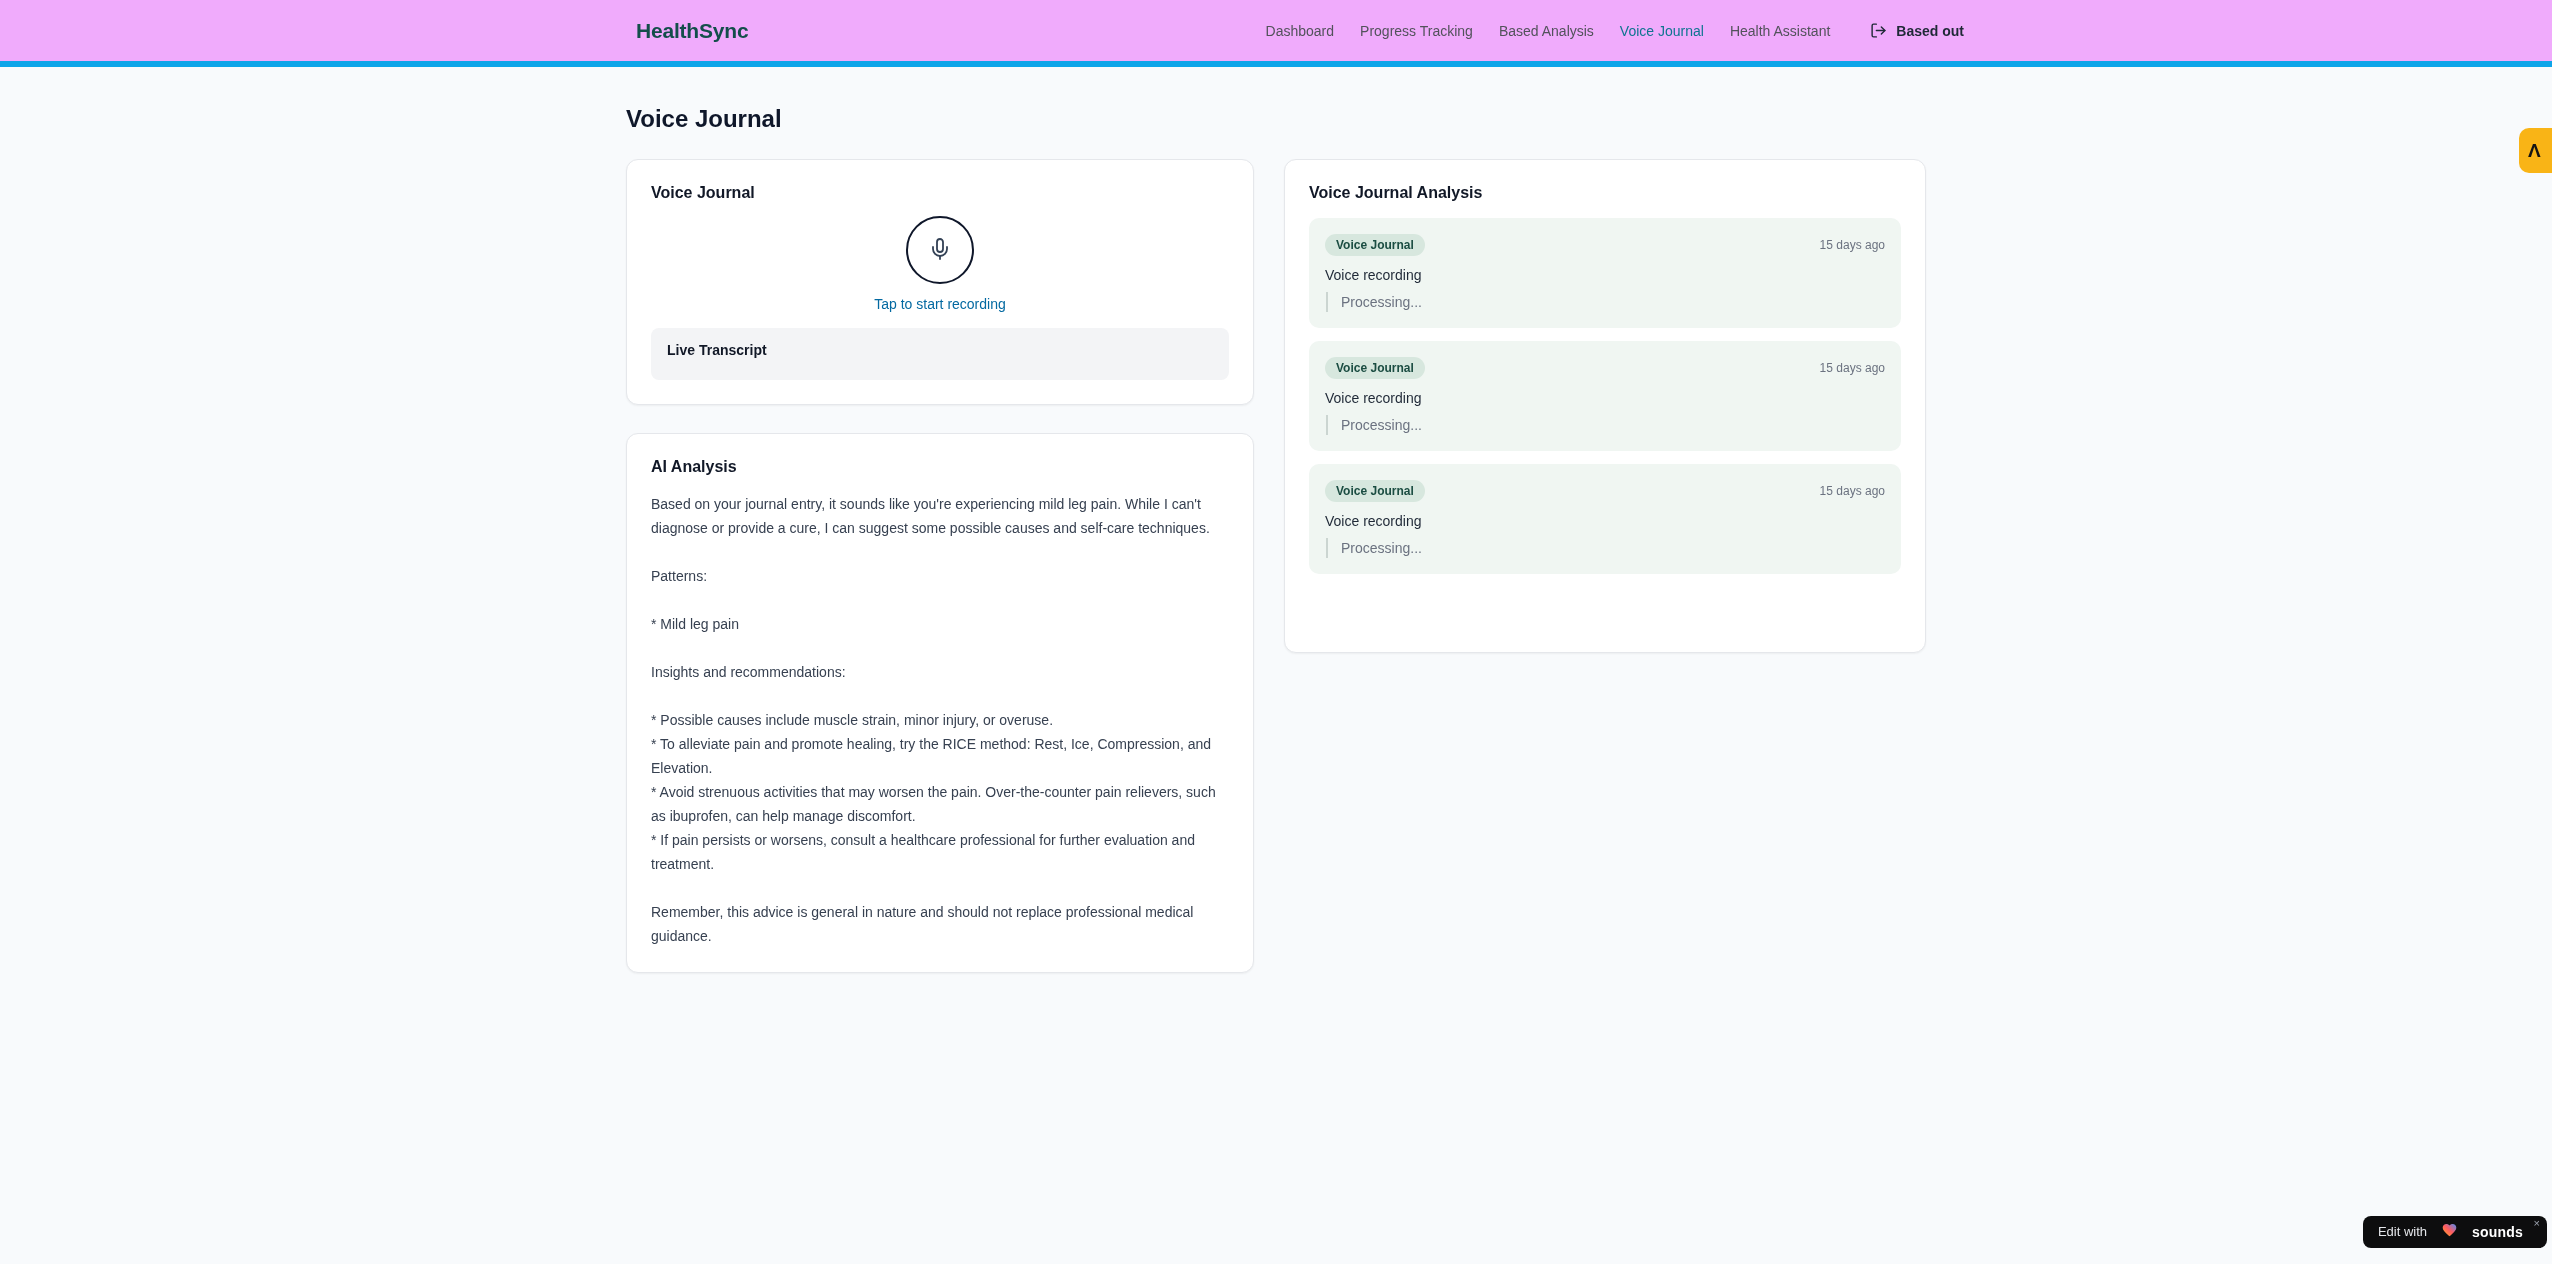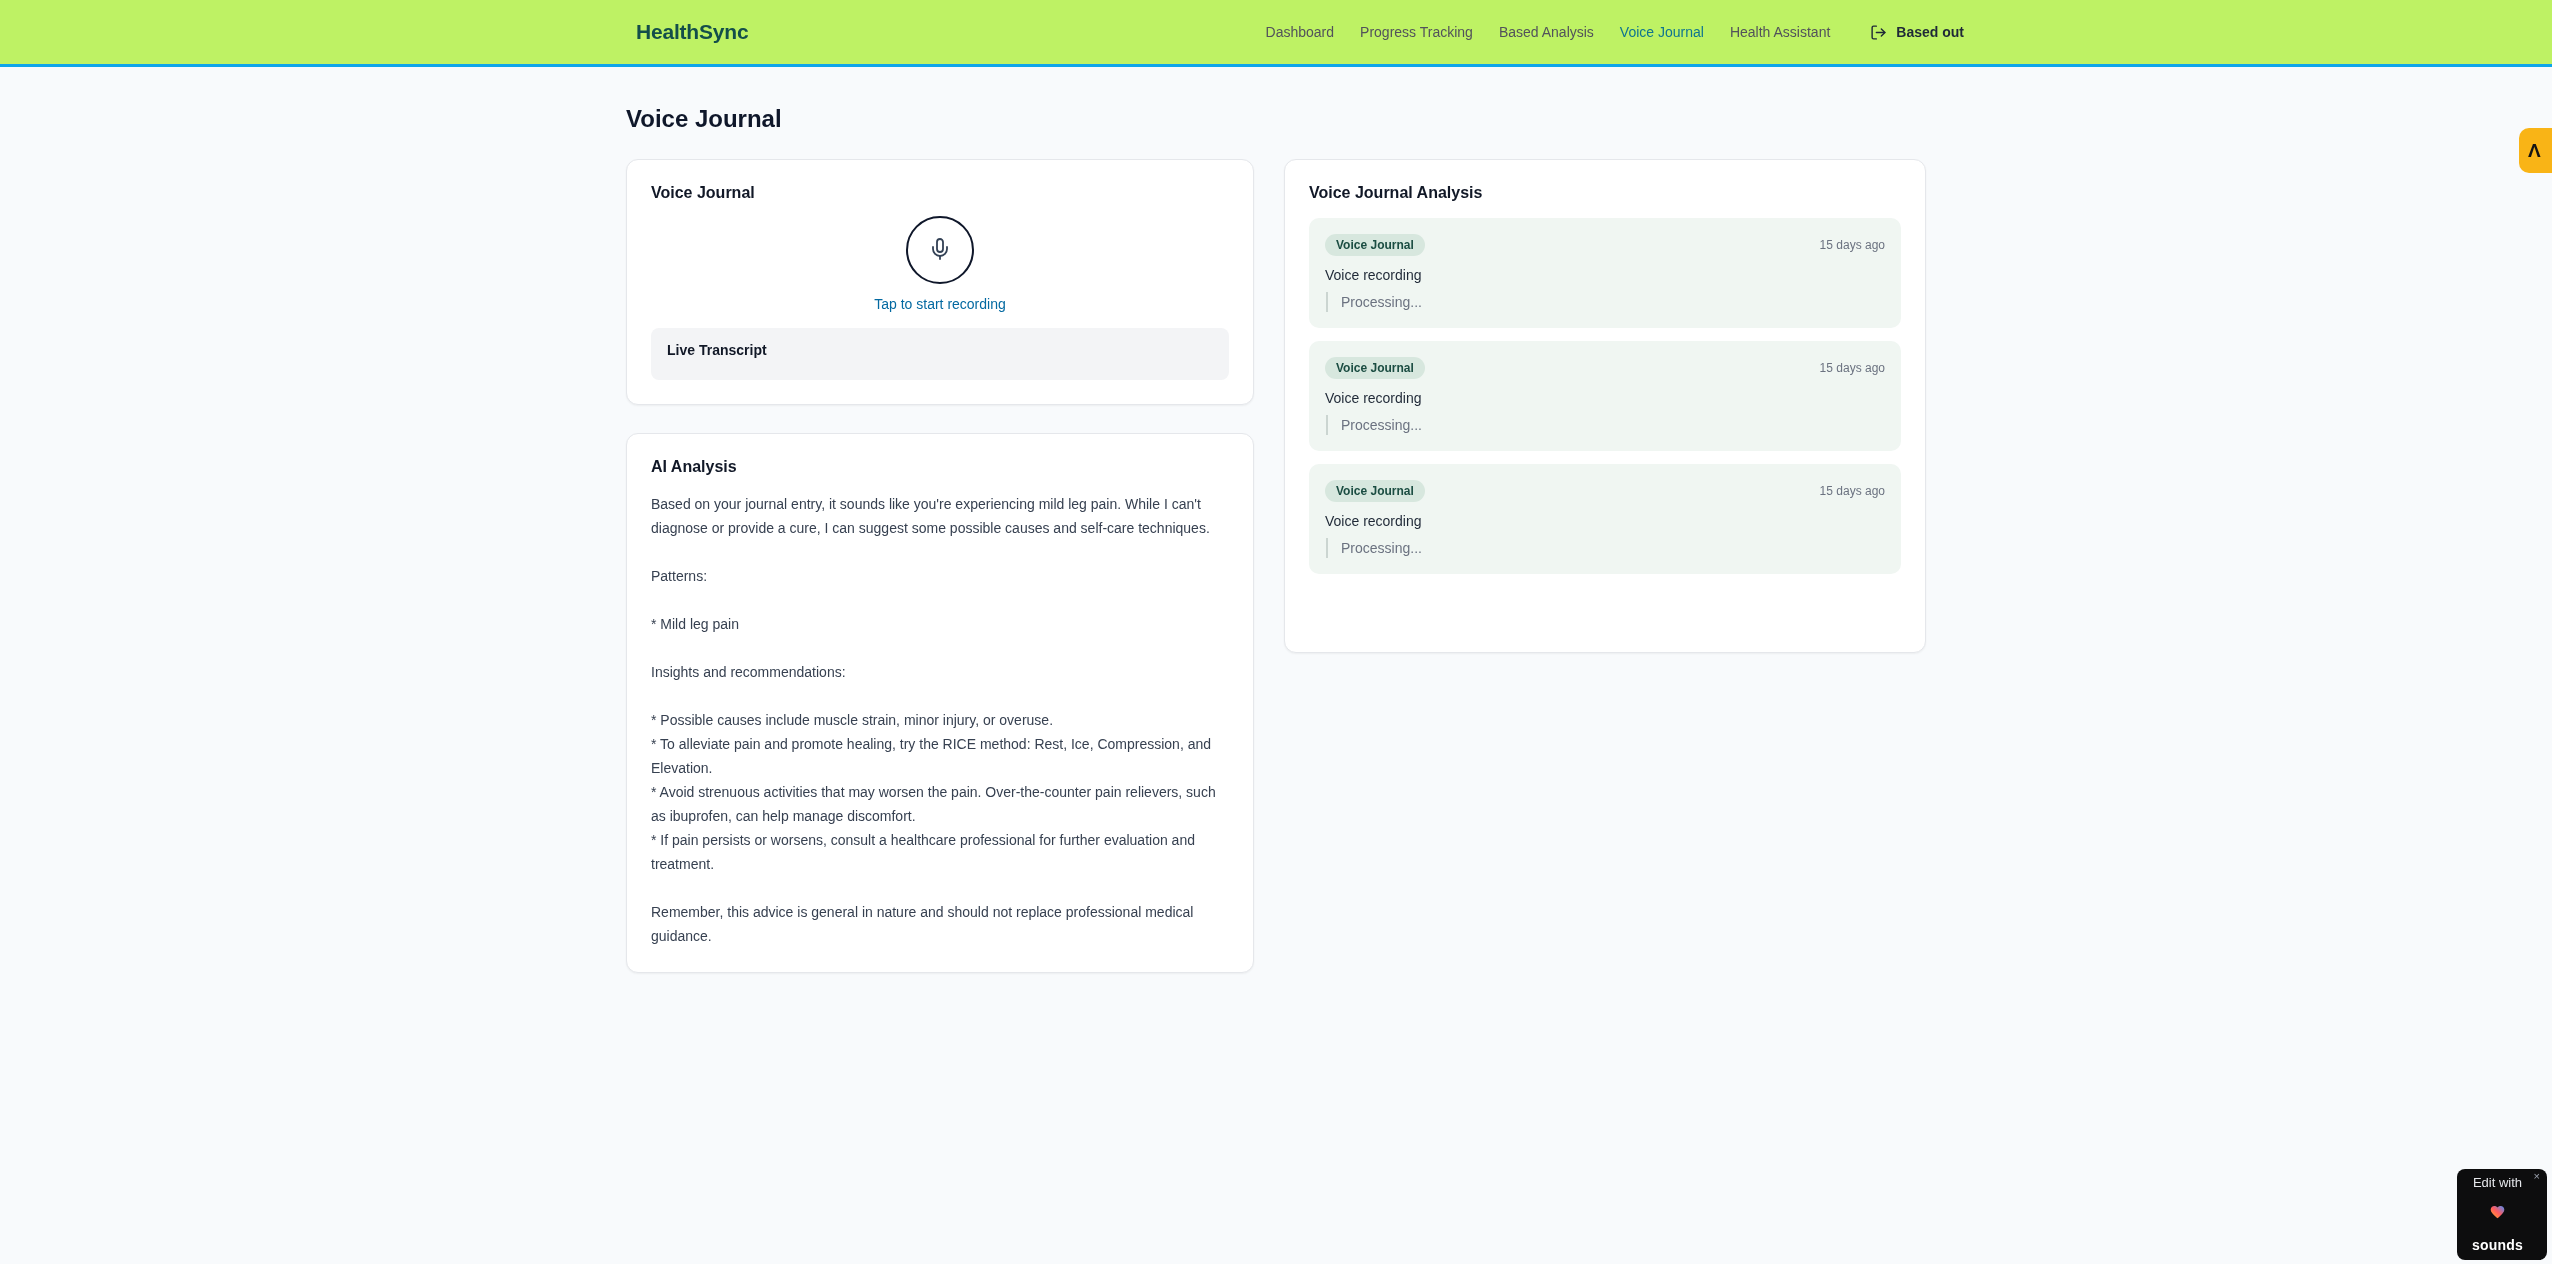--- a/index.html
+++ b/index.html
@@ -8,22 +8,22 @@
     font-family: "Liberation Sans", sans-serif;
     background: #f8fafc;
     color: #0f172a;
     position: relative;
     overflow: hidden;
   }
 
   
   .app-header {
     height: 67px;
-    background: #bef264;
-    border-bottom: 3px solid #0ea5e9;
+    background: #f0abfc;
+    border-bottom: 6px solid #0ea5e9;
     display: flex;
     align-items: center;
     padding-left: 48px;
   }
   .header-inner {
     width: 1328px;
     margin: 0 auto;
     display: flex;
     align-items: center;
     justify-content: space-between;
@@ -209,29 +209,28 @@
     padding-left: 9px;
     cursor: pointer;
     font-family: inherit;
     font-size: 19px;
     font-weight: 700;
     color: #141414;
   }
   .lovable-badge {
     position: absolute;
     right: 5px;
-    bottom: 4px;
+    bottom: 16px;
     background: #0d0d0e;
     border-radius: 8px;
     padding: 6px 24px 7px 15px;
     display: flex;
     align-items: center;
     gap: 14px;
     cursor: pointer;
-    flex-direction: column;
   }
   .lovable-prefix { font-size: 13px; color: #e5e7eb; }
   .lovable-brand { font-size: 14px; font-weight: 700; color: #ffffff; letter-spacing: 0.2px; }
   .lovable-close {
     position: absolute;
     top: 2px;
     right: 7px;
     font-size: 11px;
     color: #9ca3af;
     cursor: pointer;

